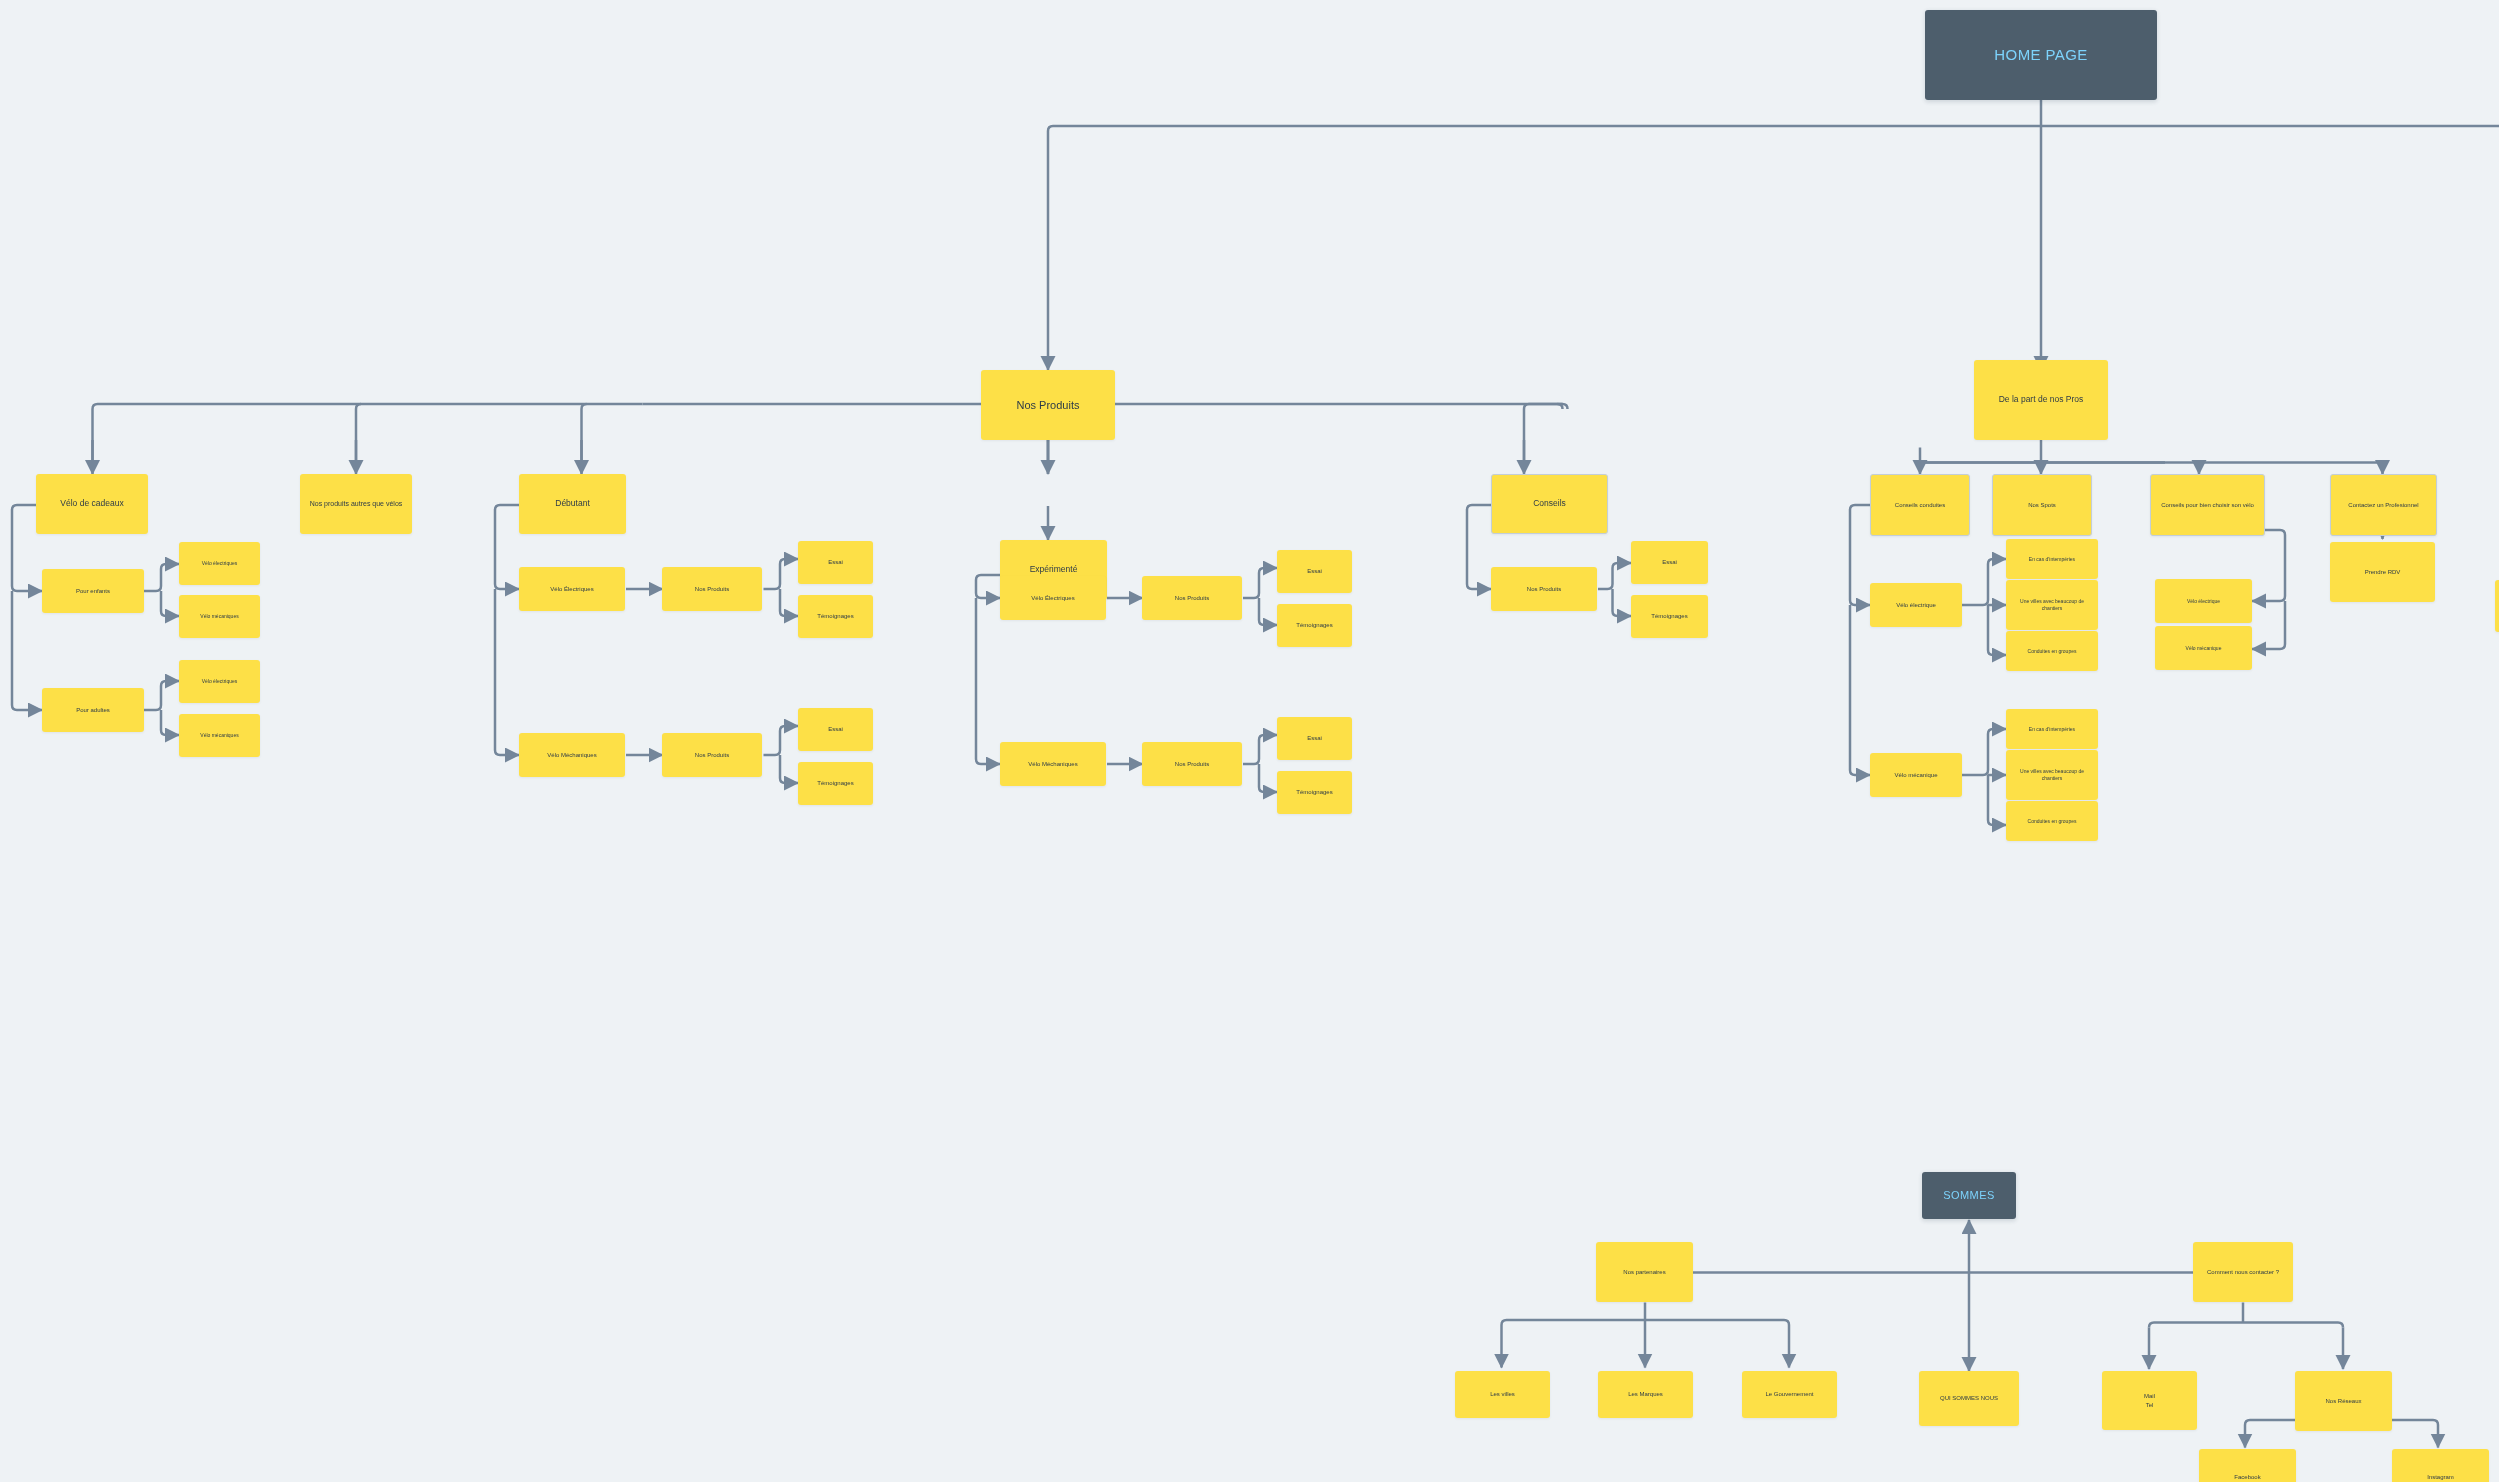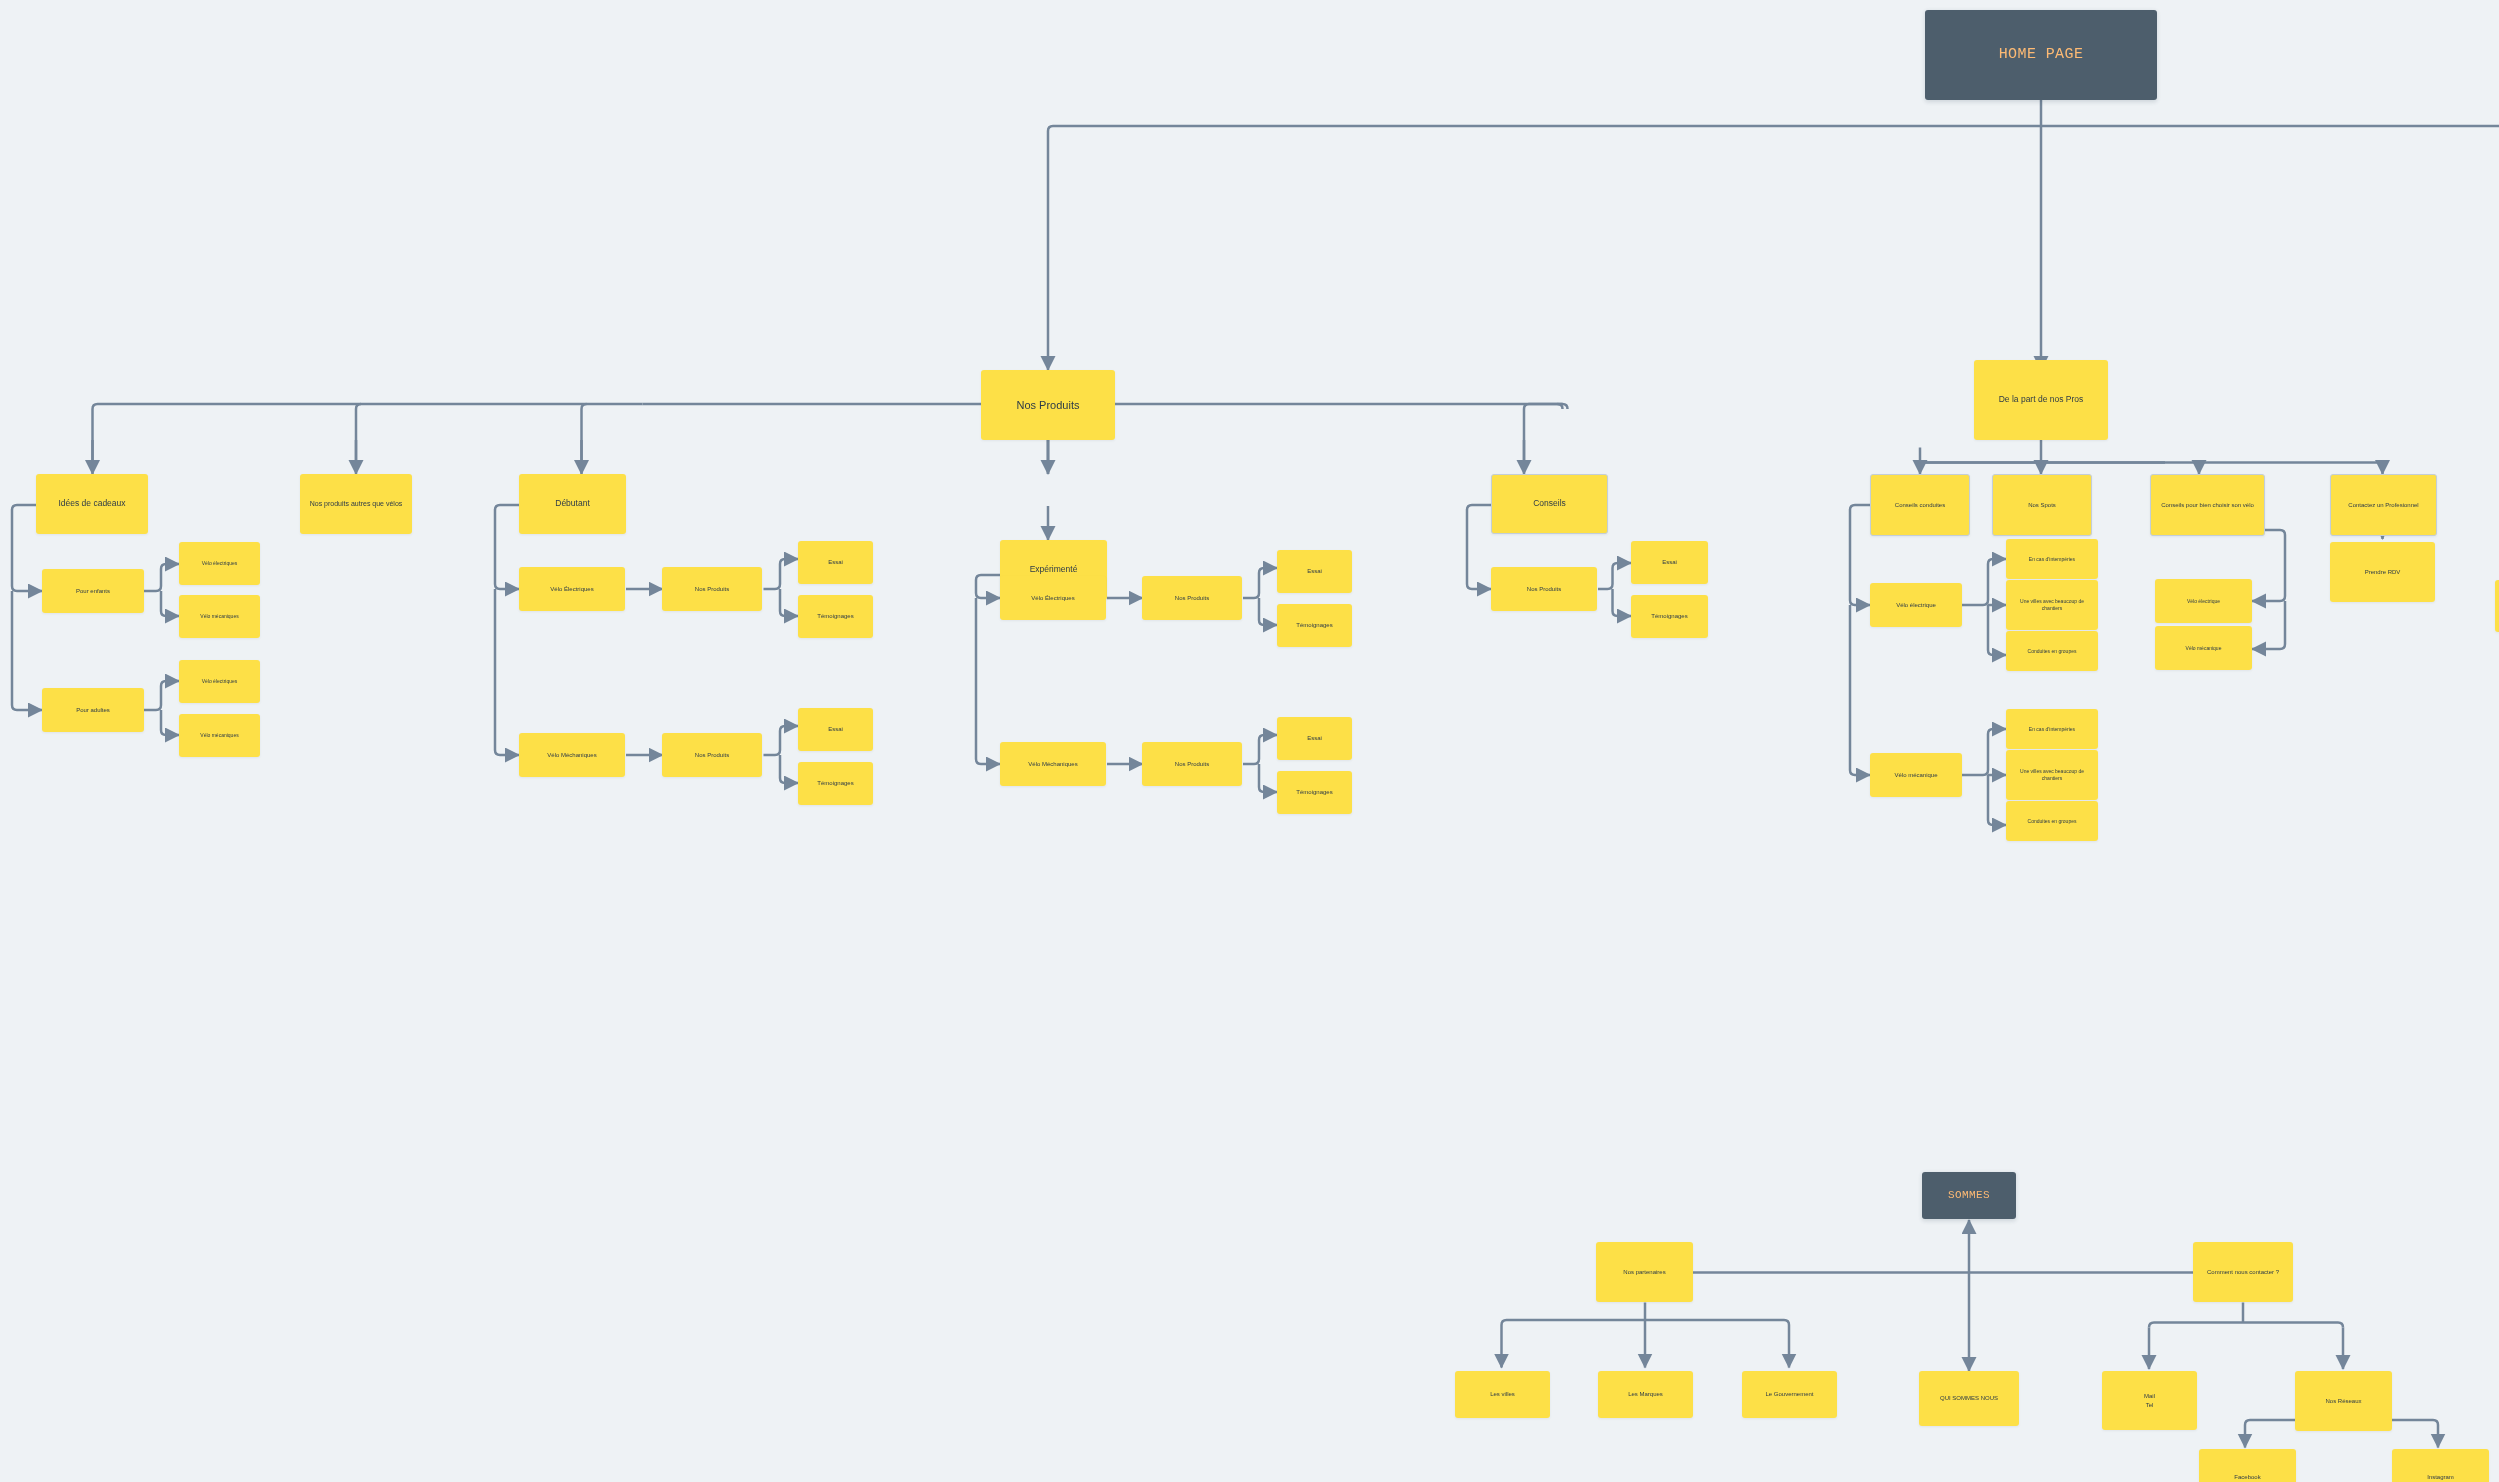--- a/index.html
+++ b/index.html
@@ -32,24 +32,23 @@
     justify-content: center;
     text-align: center;
     color: #2e3b47;
     box-shadow: 0 1px 2.5px rgba(40,60,80,0.07);
     padding: 2px 4px;
     line-height: 1.35;
     z-index: 2;
   }
   .node.dark {
     background: #4d5e6c;
-    color: #fdba74;
+    color: #7dd3fc;
     letter-spacing: 0.4px;
     box-shadow: 0 1.5px 4px rgba(40,60,80,0.16);
-    font-family: Liberation Mono, monospace;
   }
   .node.bordered {
     border: 0.5px solid #c3ced8;
   }
   .f-l1  { font-size: 15px; }
   .f-l2  { font-size: 11px; }
   .f-l3  { font-size: 8.5px; }
   .f-l4  { font-size: 7px; }
   .f-l5  { font-size: 6px; }
   .f-l6  { font-size: 5px; }
@@ -192,21 +191,21 @@
       <path d="M4876,2850 L4876,2895" marker-end="url(#ar)"></path>
     </g>
   </svg>
 
   <div class="node dark f-l1" style="left:1925px;top:10px;width:232px;height:90px;">HOME PAGE</div>
 
   <div class="node f-l2" style="left:981px;top:370px;width:134px;height:70px;">Nos Produits</div>
 
   <div class="node f-l3" style="left:1974px;top:360px;width:134px;height:80px;">De la part de nos Pros</div>
 
-  <div class="node f-l3" style="left:36px;top:474px;width:112px;height:60px;">Idées de cadeaux</div>
+  <div class="node f-l3" style="left:36px;top:474px;width:112px;height:60px;">Vélo de cadeaux</div>
 
   <div class="node f-l4" style="left:300px;top:474px;width:112px;height:60px;">Nos produits autres que vélos</div>
 
   <div class="node f-l3" style="left:519px;top:474px;width:107px;height:60px;">Débutant</div>
 
   <div class="node f-l3" style="left:1000px;top:540px;width:107px;height:60px;">Expérimenté</div>
 
   <div class="node bordered f-l3" style="left:1491px;top:474px;width:117px;height:60px;">Conseils</div>
 
   <div class="node f-l5" style="left:42px;top:569px;width:102px;height:44px;">Pour enfants</div>

